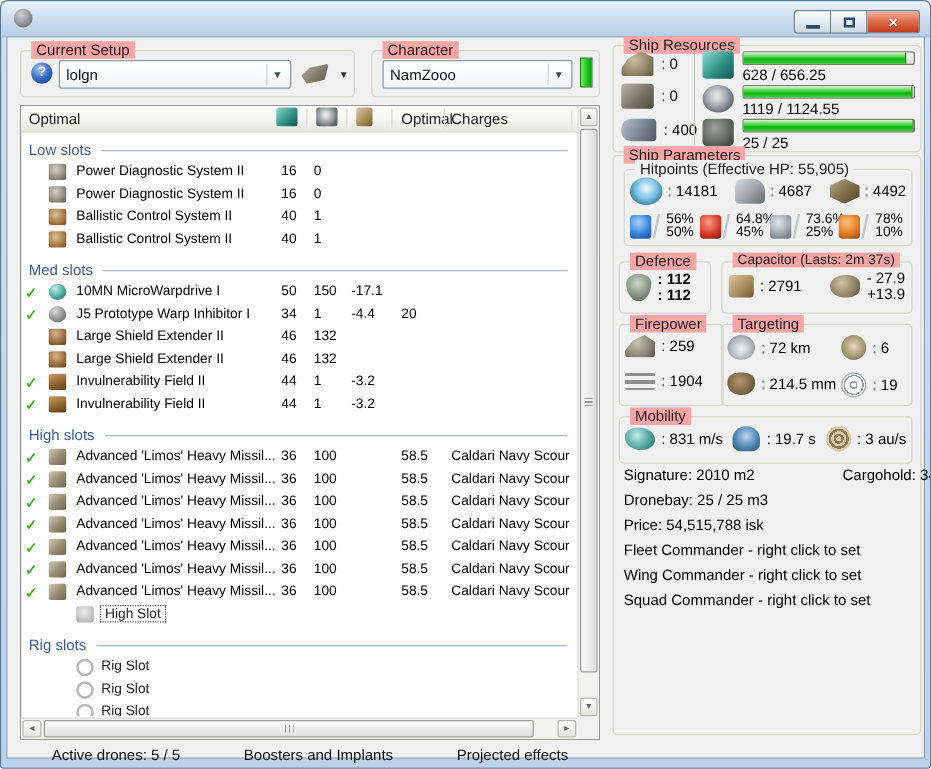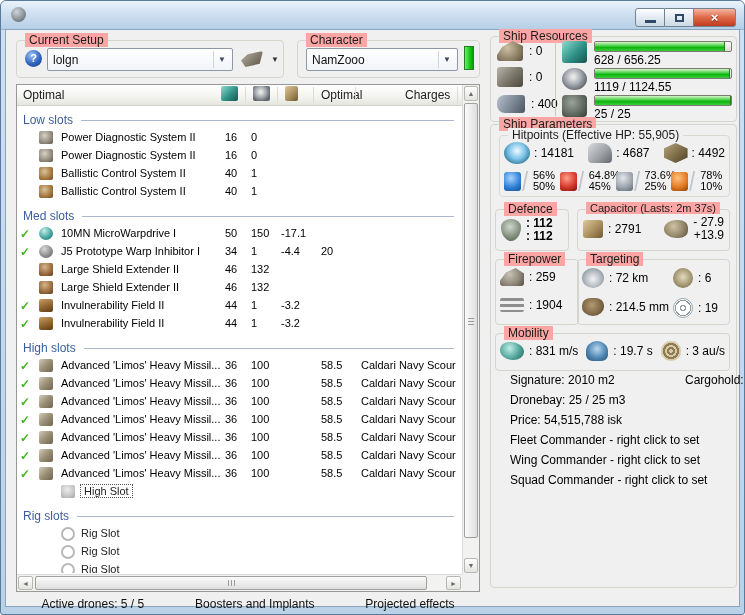--- a/index.html
+++ b/index.html
@@ -120,21 +120,21 @@
   .turret-dps-icon{width:24px;height:18px;background:radial-gradient(circle at 40% 35%,#c9c3b6,#8a8376 60%,#4f4a40);clip-path:polygon(0 70%,25% 25%,65% 0,100% 30%,100% 100%,0 100%);}
   .missile-dps-icon{width:24px;height:14px;background:repeating-linear-gradient(180deg,#8e8e8e 0 3px,transparent 3px 6px);border-radius:2px;}
   .target-range-icon{width:22px;height:20px;background:radial-gradient(circle at 50% 55%,#f2f4f6,#aeb6bd 55%,#6c757d);border-radius:50%;}
   .scan-res-icon{width:22px;height:18px;background:radial-gradient(circle at 45% 40%,#b49a72,#7c6444 60%,#473822);border-radius:40% 40% 50% 50%;}
   .max-targets-icon{width:20px;height:20px;background:radial-gradient(circle at 50% 45%,#e4d9bd,#a69a74 55%,#615738);border-radius:50%;}
   .sensor-strength-icon{width:20px;height:20px;background:repeating-radial-gradient(circle at 50% 50%,#ffffff 0 2px,#8f9aa4 2px 3px,#ffffff 3px 5px);border-radius:50%;border:1px solid #9aa;box-sizing:border-box;}
   .velocity-icon{width:24px;height:18px;background:radial-gradient(circle at 40% 35%,#bfeee8,#51a49b 55%,#24605a);border-radius:40% 55% 45% 55%;}
   .align-icon{width:22px;height:20px;background:radial-gradient(circle at 50% 40%,#bcd8ee,#4f87b4 55%,#23516f);border-radius:50% 50% 30% 30%;}
   .warp-speed-icon{width:20px;height:20px;background:repeating-radial-gradient(circle at 50% 50%,#d8c9a4 0 2px,#8d7c55 2px 4px);border-radius:50%;}
 
-  .info-line{position:absolute;left:8px;font-size:12px;color:#000;white-space:nowrap;margin-left:11px;}
+  .info-line{position:absolute;left:8px;font-size:12px;color:#000;white-space:nowrap;}
 </style>
 </head>
 <body>
 
 <div class="window">
   <div class="titlebar">
     <div class="title-icon"></div>
     <div class="winbtns">
       <div class="wbtn minb">
           <div class="glyph-min"></div>
@@ -172,21 +172,21 @@
       <div class="charbar"></div>
     </div>
 
     <div class="mlist">
       <div class="mhead">
         <span class="ht" style="left:6px;">Optimal</span>
         <span class="hic cpu-icon" style="left:204px;"></span>
         <span class="hic powergrid-icon" style="left:236px;"></span>
         <span class="hic capacitor-amount-icon" style="left:268px;width:13px;"></span>
         <span class="ht" style="left:304px;">Optimal</span>
-        <span class="ht" style="left:344px;padding-left:44px;">Charges</span>
+        <span class="ht" style="left:344px;">Charges</span>
         <span class="hsep" style="left:228px;"></span>
           <span class="hsep" style="left:260px;"></span>
         <span class="hsep" style="left:296px;"></span>
           <span class="hsep" style="left:338px;"></span>
           <span class="hsep" style="left:440px;"></span>
       </div>
       <div class="mcontent">
           <div class="sec-h">
             <span>Low slots</span>
             <span class="sec-line"></span>

